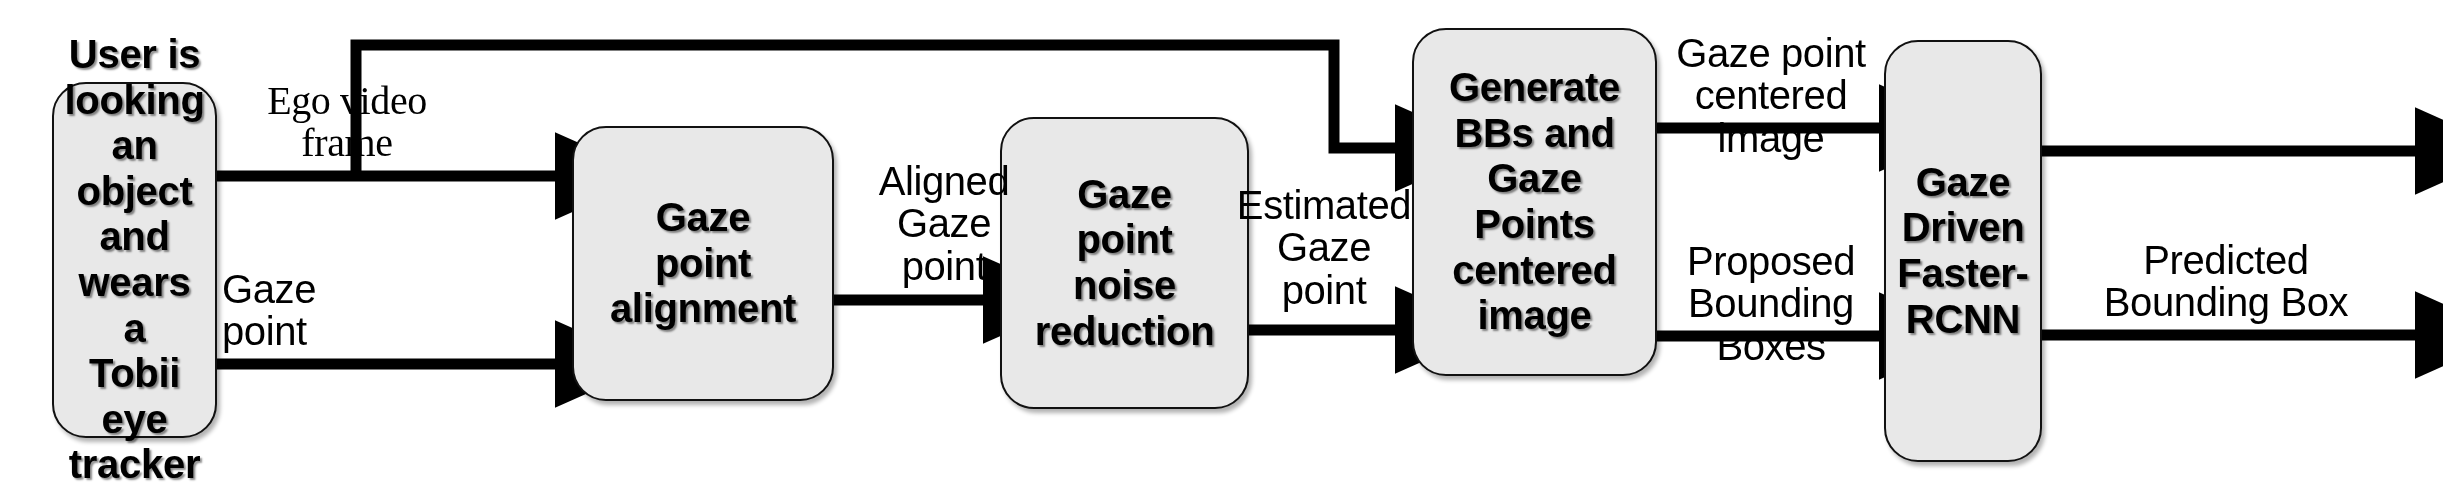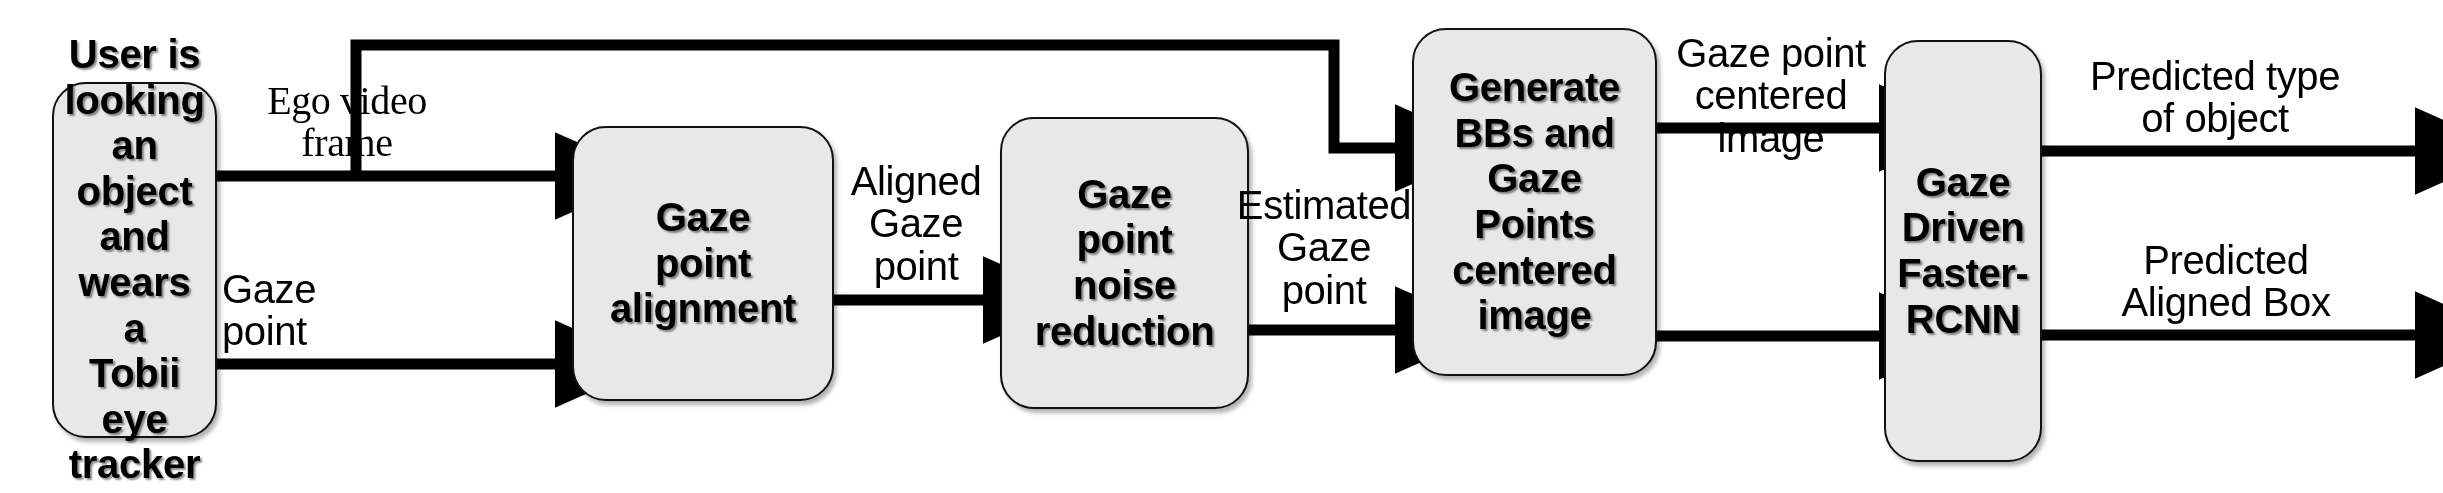--- a/index.html
+++ b/index.html
@@ -106,32 +106,33 @@
 Faster-
 RCNN</span>
   </div>
 
   <div class="edge-label" style="left:222px;top:80px;width:250px;font-family:Liberation Serif, serif;">Ego video
 frame</div>
 
   <div class="edge-label" style="left:222px;top:268px;width:160px;text-align:left;">Gaze
 point</div>
 
-  <div class="edge-label" style="left:836px;top:160px;width:160px;">Aligned
+  <div class="edge-label" style="left:836px;top:160px;width:160px;padding-left:28px;">Aligned
 Gaze
 point</div>
 
   <div class="edge-label" style="left:1236px;top:184px;width:176px;">Estimated
 Gaze
 point</div>
 
   <div class="edge-label" style="left:1658px;top:32px;width:226px;">Gaze point
 centered
 image</div>
 
+  <div class="edge-label" style="left:1658px;top:240px;width:226px;">Proposed
+Bounding
+Boxes</div>
 
-  <div class="edge-label" style="left:2050px;top:55px;width:330px;">Predicted type
-of object</div>
 
   <div class="edge-label" style="left:2050px;top:239px;width:352px;">Predicted
-Aligned Box</div>
+Bounding Box</div>
 
 </div>
 
 </body></html>

